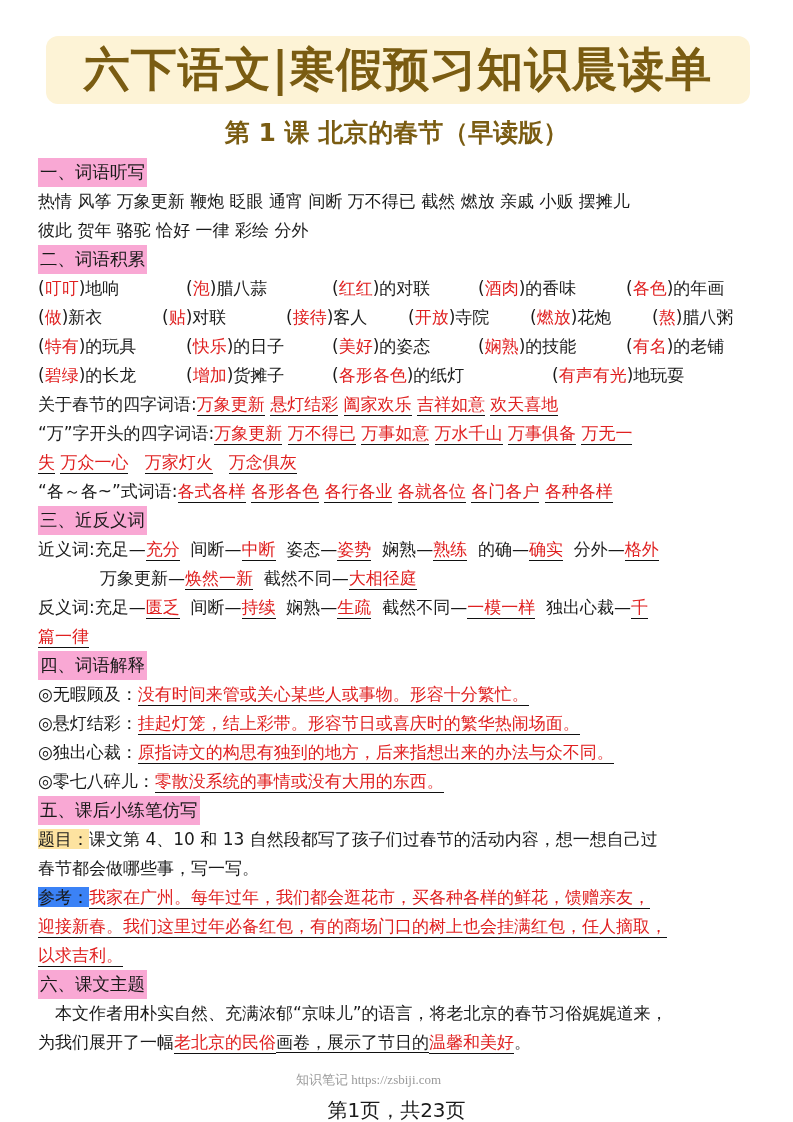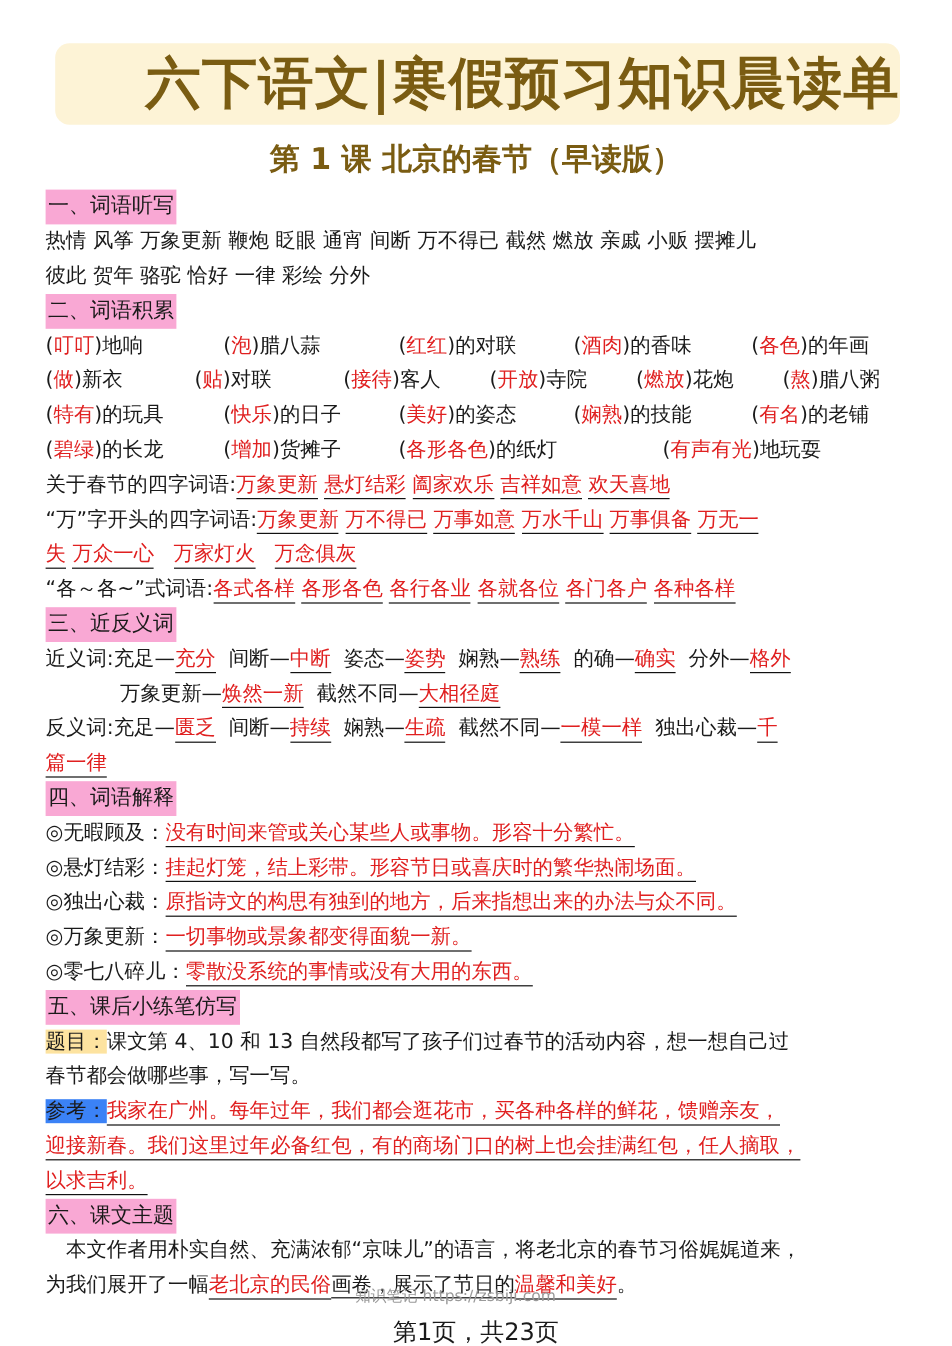--- a/index.html
+++ b/index.html
@@ -8,21 +8,21 @@
     font-family: "DejaVu Sans", "Liberation Sans", sans-serif;
     color: #1a1a1a;
     position: relative;
     overflow: hidden;
   }
   .page { position: absolute; left: 0; top: 0; width: 793px; height: 1122px; }
 
   .banner {
     position: absolute; left: 46px; top: 36px; width: 704px; height: 68px;
     background: #fdf3d6; border-radius: 12px;
-    display: flex; align-items: center; justify-content: flex-end;
+    display: flex; align-items: center; justify-content: center;
   }
   .banner-title {
     font-family: "DejaVu Serif", "Liberation Serif", serif;
     font-weight: bold; font-size: 46px; color: #7a5c12; letter-spacing: 1px;
     white-space: nowrap;
   }
   .lesson-title {
     position: absolute; left: 0; top: 116px; width: 793px; text-align: center;
     font-weight: bold; font-size: 25px; color: #7a5c12; white-space: nowrap;
   }
@@ -39,20 +39,21 @@
 
   .grid-row { display: flex; font-size: 17px; line-height: 29px; height: 29px; white-space: nowrap; }
   .grid-row span.cell { display: inline-block; }
 
   .tag-yellow { background: #fde3a0; }
   .tag-blue { background: #3b82f6; }
 
   .watermark {
     position: absolute; left: 296px; top: 1071px; font-size: 13px; color: #9a9a9a;
     white-space: nowrap;
+    font-family: Liberation Serif, serif;
   }
   .footer {
     position: absolute; left: 0; top: 1097px; width: 793px; text-align: center;
     font-size: 20px; color: #1a1a1a; white-space: nowrap;
   }
 </style>
 </head>
 <body>
 
 <div class="page">
@@ -133,21 +134,20 @@
       <span>独出心裁</span><span>—</span><span class="ured">千</span>
     </div>
     <div class="line">
       <span class="ured">篇一律</span>
     </div>
 
     <div class="line"><span class="sec-head">四、词语解释</span></div>
     <div class="line"><span>◎无暇顾及：</span><span class="ured">没有时间来管或关心某些人或事物。形容十分繁忙。</span></div>
     <div class="line"><span>◎悬灯结彩：</span><span class="ured">挂起灯笼，结上彩带。形容节日或喜庆时的繁华热闹场面。</span></div>
     <div class="line"><span>◎独出心裁：</span><span class="ured">原指诗文的构思有独到的地方，后来指想出来的办法与众不同。</span></div>
-    <div class="line"><span>◎万象更新：</span><span class="ured">一切事物或景象都变得面貌一新。</span></div>
     <div class="line"><span>◎零七八碎儿：</span><span class="ured">零散没系统的事情或没有大用的东西。</span></div>
 
     <div class="line"><span class="sec-head">五、课后小练笔仿写</span></div>
     <div class="line"><span class="tag-yellow">题目：</span><span>课文第 4、10 和 13 自然段都写了孩子们过春节的活动内容，想一想自己过</span></div>
     <div class="line">春节都会做哪些事，写一写。</div>
     <div class="line"><span class="tag-blue">参考：</span><span class="ured">我家在广州。每年过年，我们都会逛花市，买各种各样的鲜花，馈赠亲友，</span></div>
     <div class="line"><span class="ured">迎接新春。我们这里过年必备红包，有的商场门口的树上也会挂满红包，任人摘取，</span></div>
     <div class="line"><span class="ured">以求吉利。</span></div>
 
     <div class="line"><span class="sec-head">六、课文主题</span></div>

